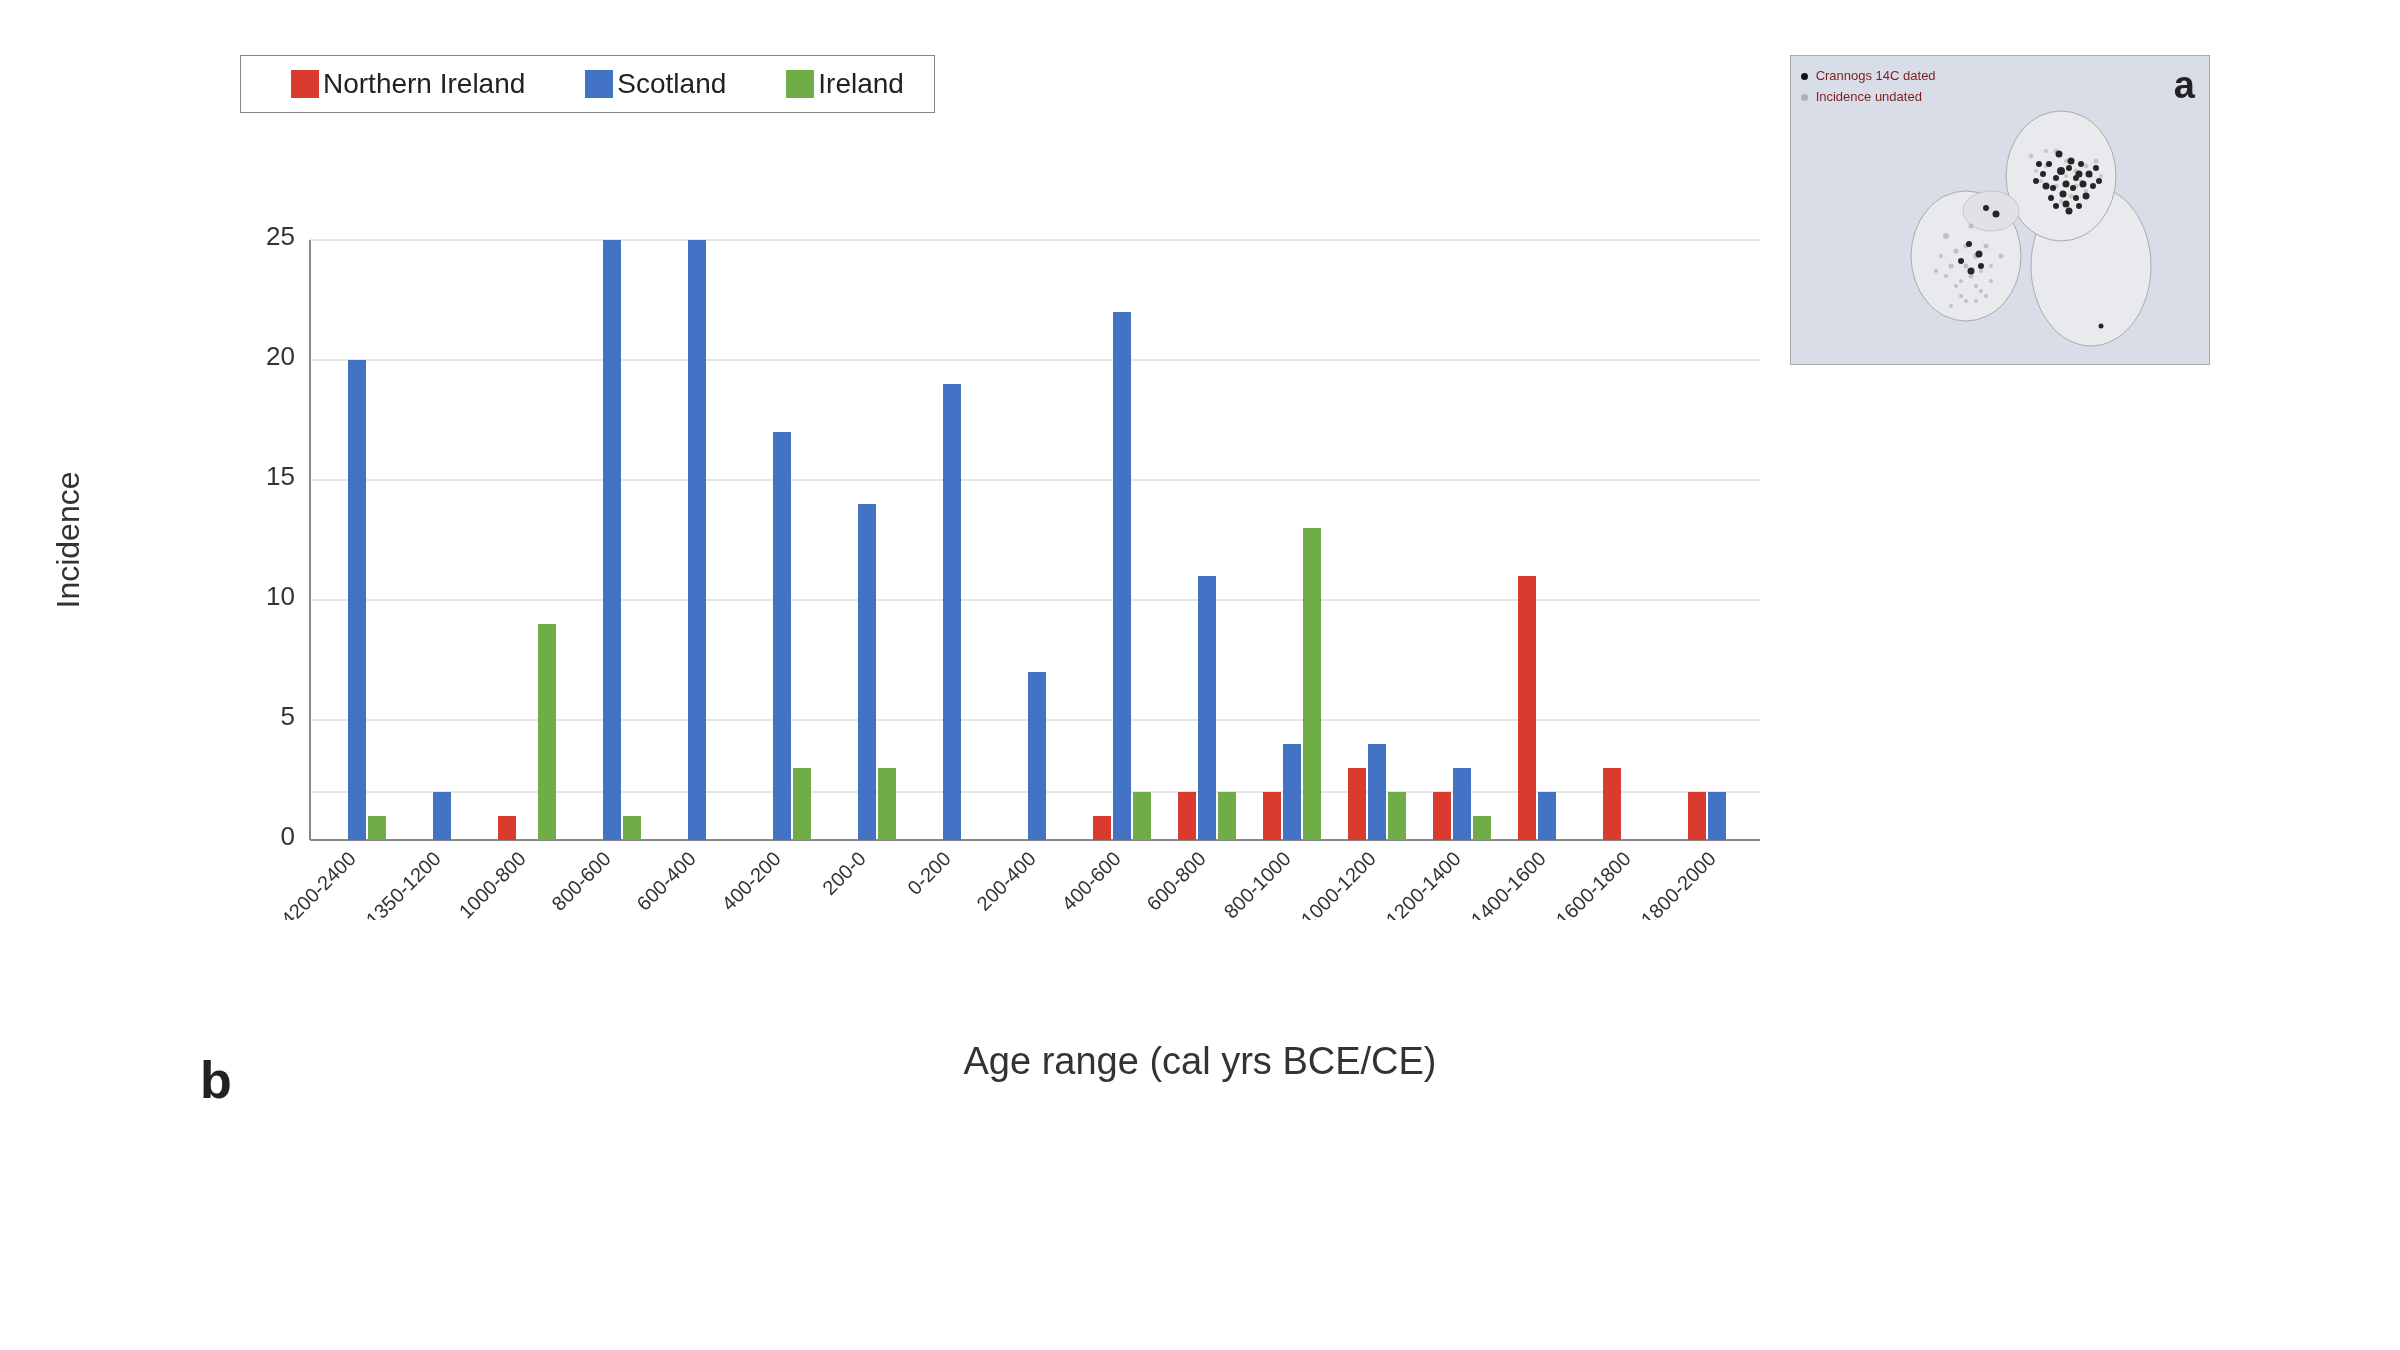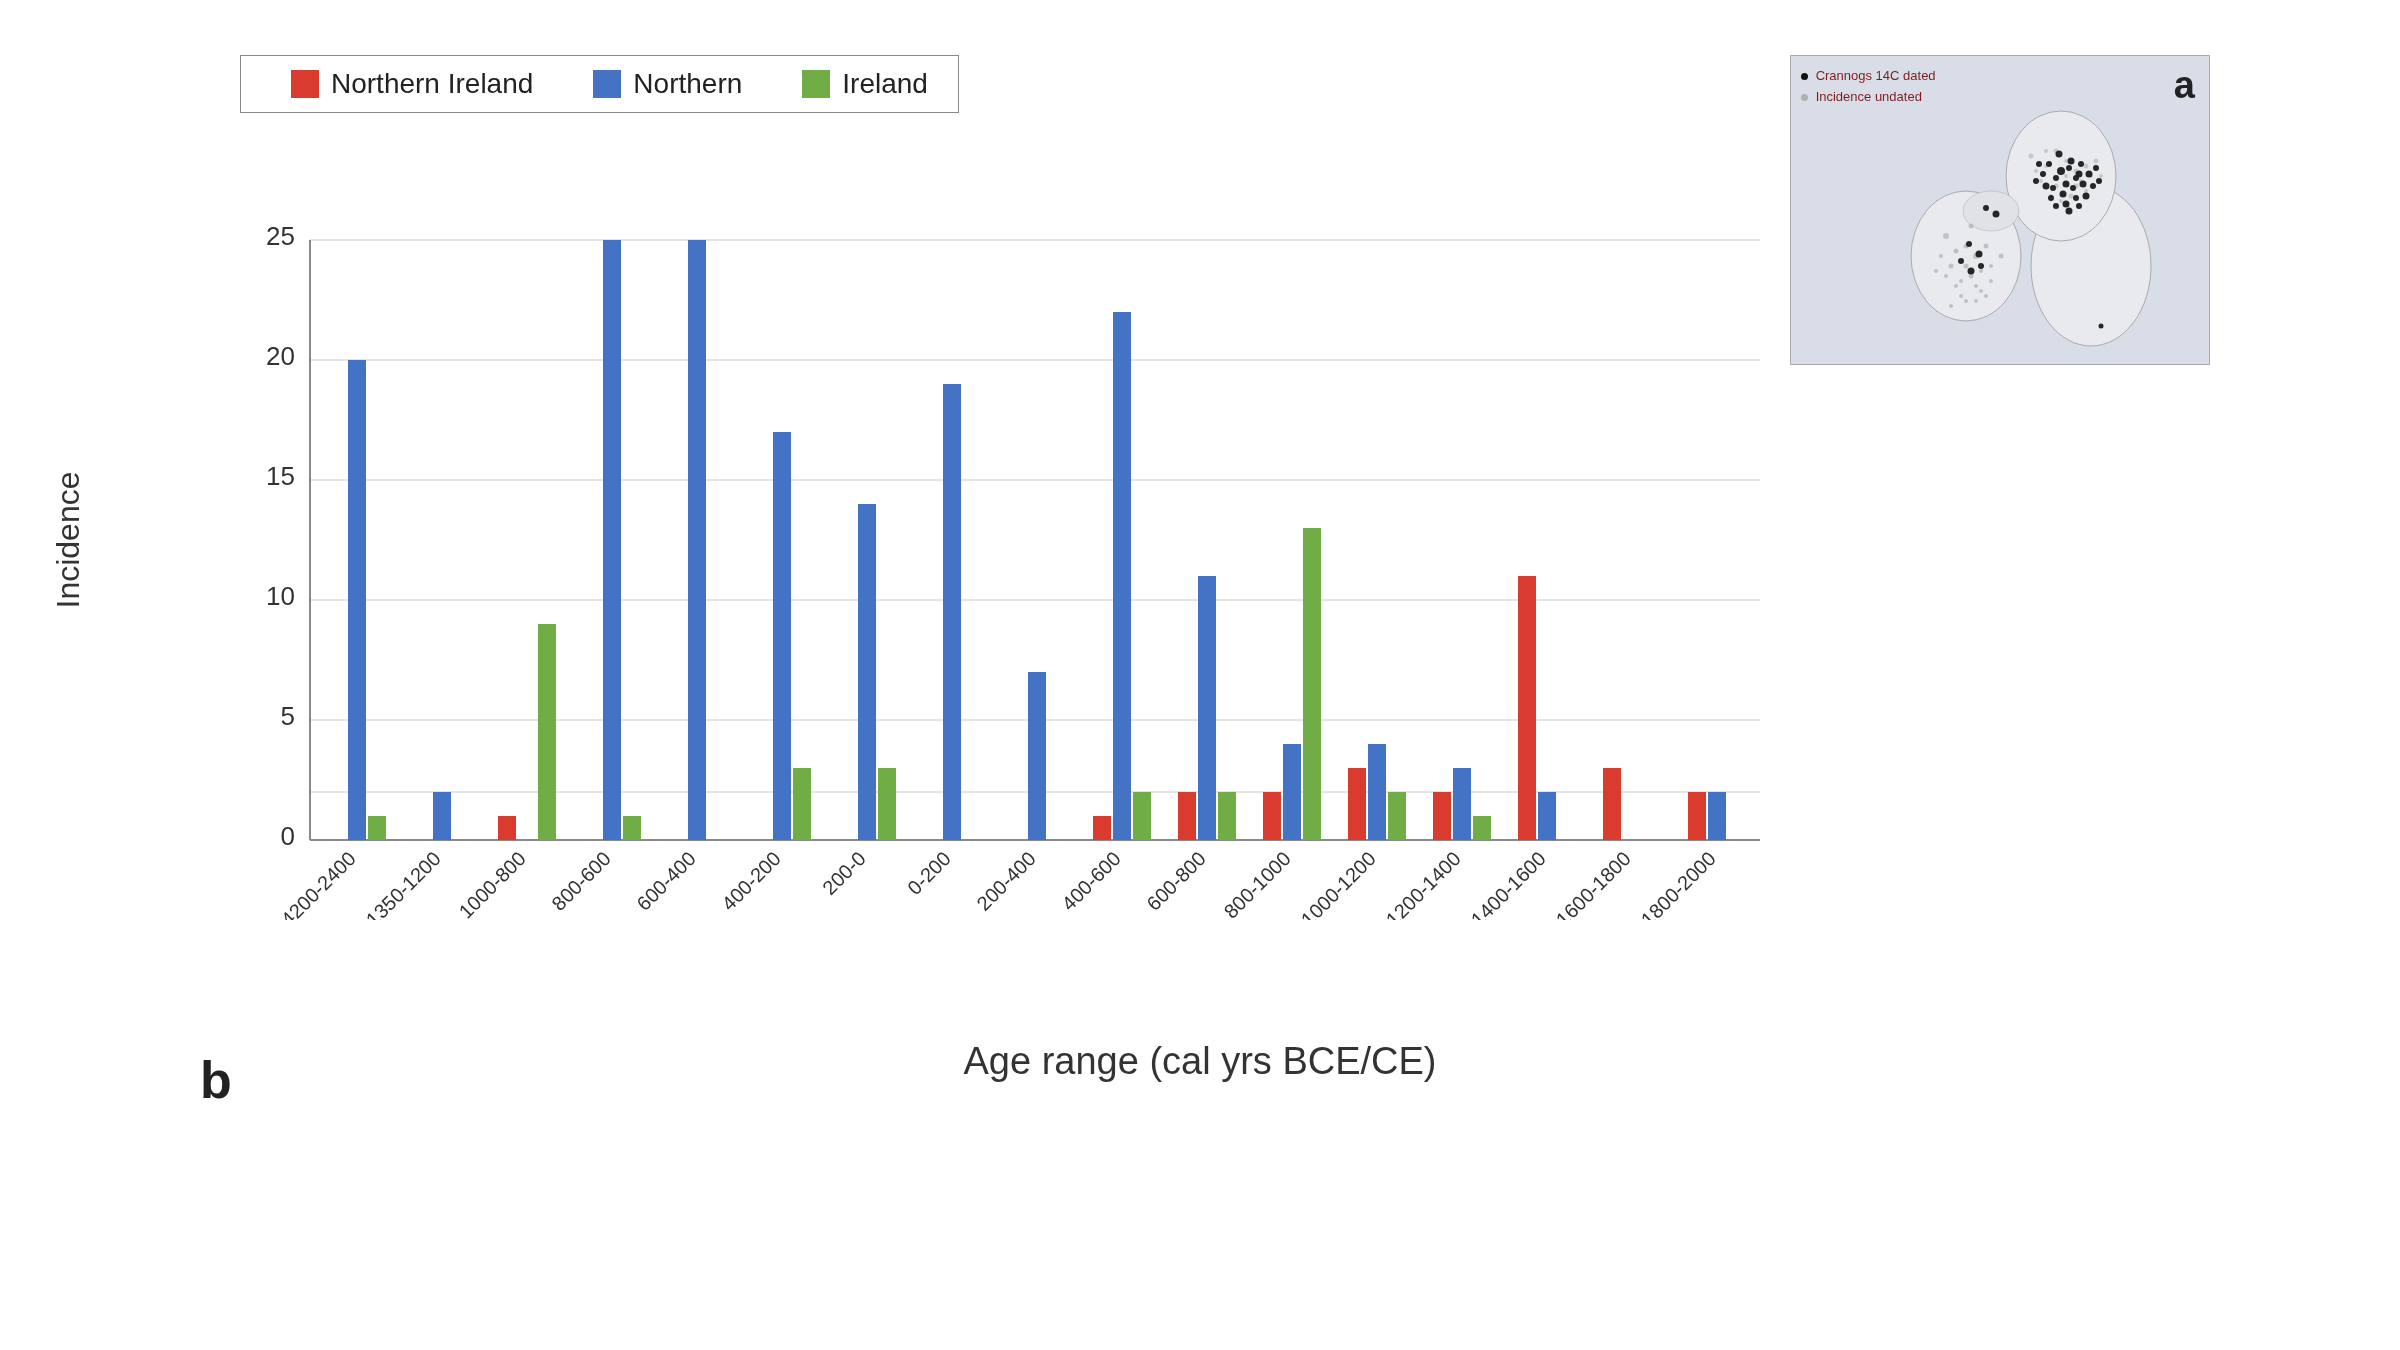--- a/index.html
+++ b/index.html
@@ -25,21 +25,21 @@
       border: 1.5px solid #888;
       padding: 12px 30px;
       display: flex;
       align-items: center;
       gap: 40px;
       background: white;
     }
     .legend-item {
       display: flex;
       align-items: center;
-      gap: 12px;
+      gap: 4px;
       padding-left: 20px;
     }
     .legend-color-box {
       width: 28px;
       height: 28px;
     }
     .legend-label {
       font-size: 28px;
       color: #222;
     }
@@ -128,21 +128,21 @@
 
 <div class="main-container">
 
   <div class="legend">
     <div class="legend-item">
       <div class="legend-color-box" style="background:#d93b2e;"></div>
       <span class="legend-label">Northern Ireland</span>
     </div>
     <div class="legend-item">
       <div class="legend-color-box" style="background:#4472c4;"></div>
-      <span class="legend-label">Northern</span>
+      <span class="legend-label">Scotland</span>
     </div>
     <div class="legend-item">
       <div class="legend-color-box" style="background:#70ad47;"></div>
       <span class="legend-label">Ireland</span>
     </div>
   </div>
 
   <div class="map-inset">
     <svg width="420" height="310" viewBox="0 0 420 310">
 

